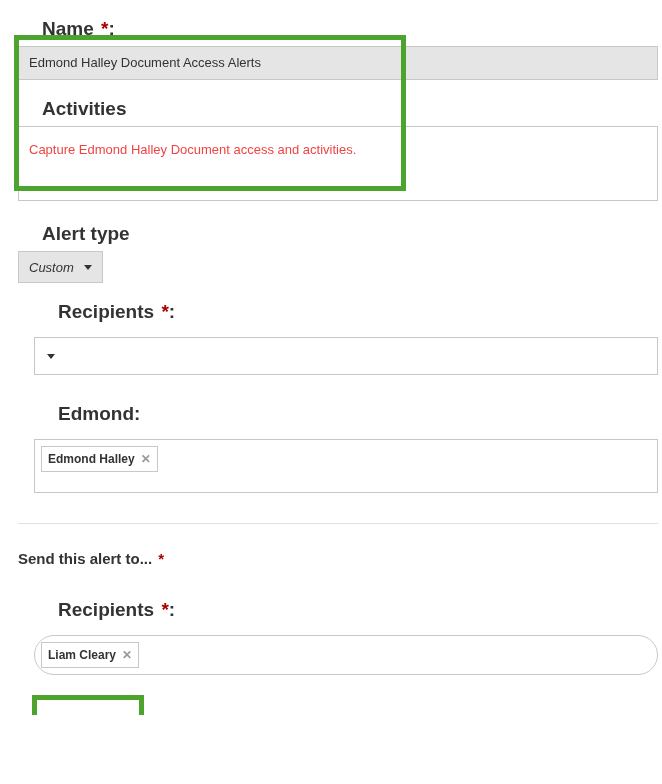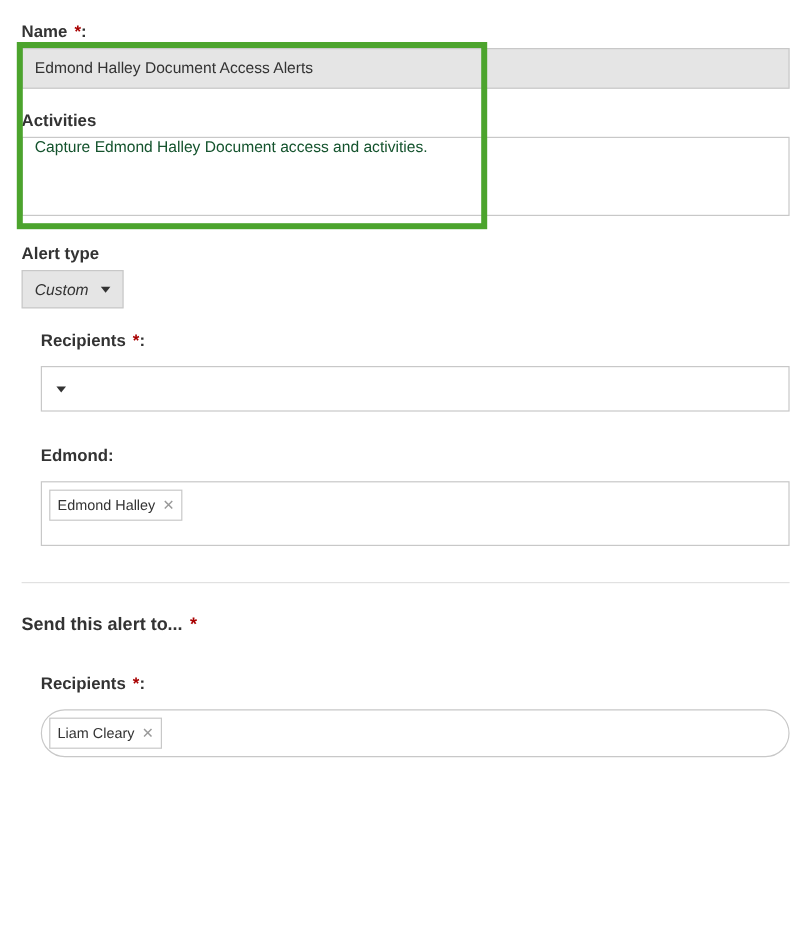--- a/index.html
+++ b/index.html
@@ -10,24 +10,25 @@
     color: #333333;
     width: 662px;
   }
   .page {
     padding: 18px 0 40px 18px;
     box-sizing: border-box;
     width: 662px;
     overflow: hidden;
   }
   .label {
-    font-size: 14px;
+    font-size: 19px;
     font-weight: 600;
     color: #333;
     margin-bottom: 6px;
+    margin-left: 24px;
   }
   .req {
     color: #a80000;
     font-weight: 600;
     margin-left: 2px;
   }
   .section-heading {
     font-size: 15px;
     font-weight: 600;
     color: #333;
@@ -40,23 +41,23 @@
     line-height: 34px;
     padding: 0 10px;
     font-size: 13px;
     color: #333;
     background: #e5e5e5;
     box-sizing: border-box;
   }
   .textarea-input {
     width: 640px;
     border: 1px solid #c8c8c8;
-    padding: 0 10px 28px 10px;
-    font-size: 13px;
-    color: #14532d;
+    padding: 15px 10px 28px 10px;
+    font-size: 13px;
+    color: #ef4444;
     background: #fff;
     box-sizing: border-box;
     min-height: 66px;
     resize: none;
     font-family: inherit;
   }
   .highlight-box-1 {
     position: absolute;
     left: 14px;
     top: 35px;
@@ -121,20 +122,21 @@
     flex: 1;
     padding-right: 8px;
   }
   .people-box {
     width: 624px;
     border: 1px solid #c8c8c8;
     min-height: 52px;
     padding: 6px 6px 20px 6px;
     box-sizing: border-box;
     background: #fff;
+    font-weight: bold;
   }
   .chip {
     display: inline-flex;
     align-items: center;
     border: 1px solid #c8c8c8;
     background: #fff;
     font-size: 12px;
     color: #333;
     padding: 2px 6px;
     height: 20px;

